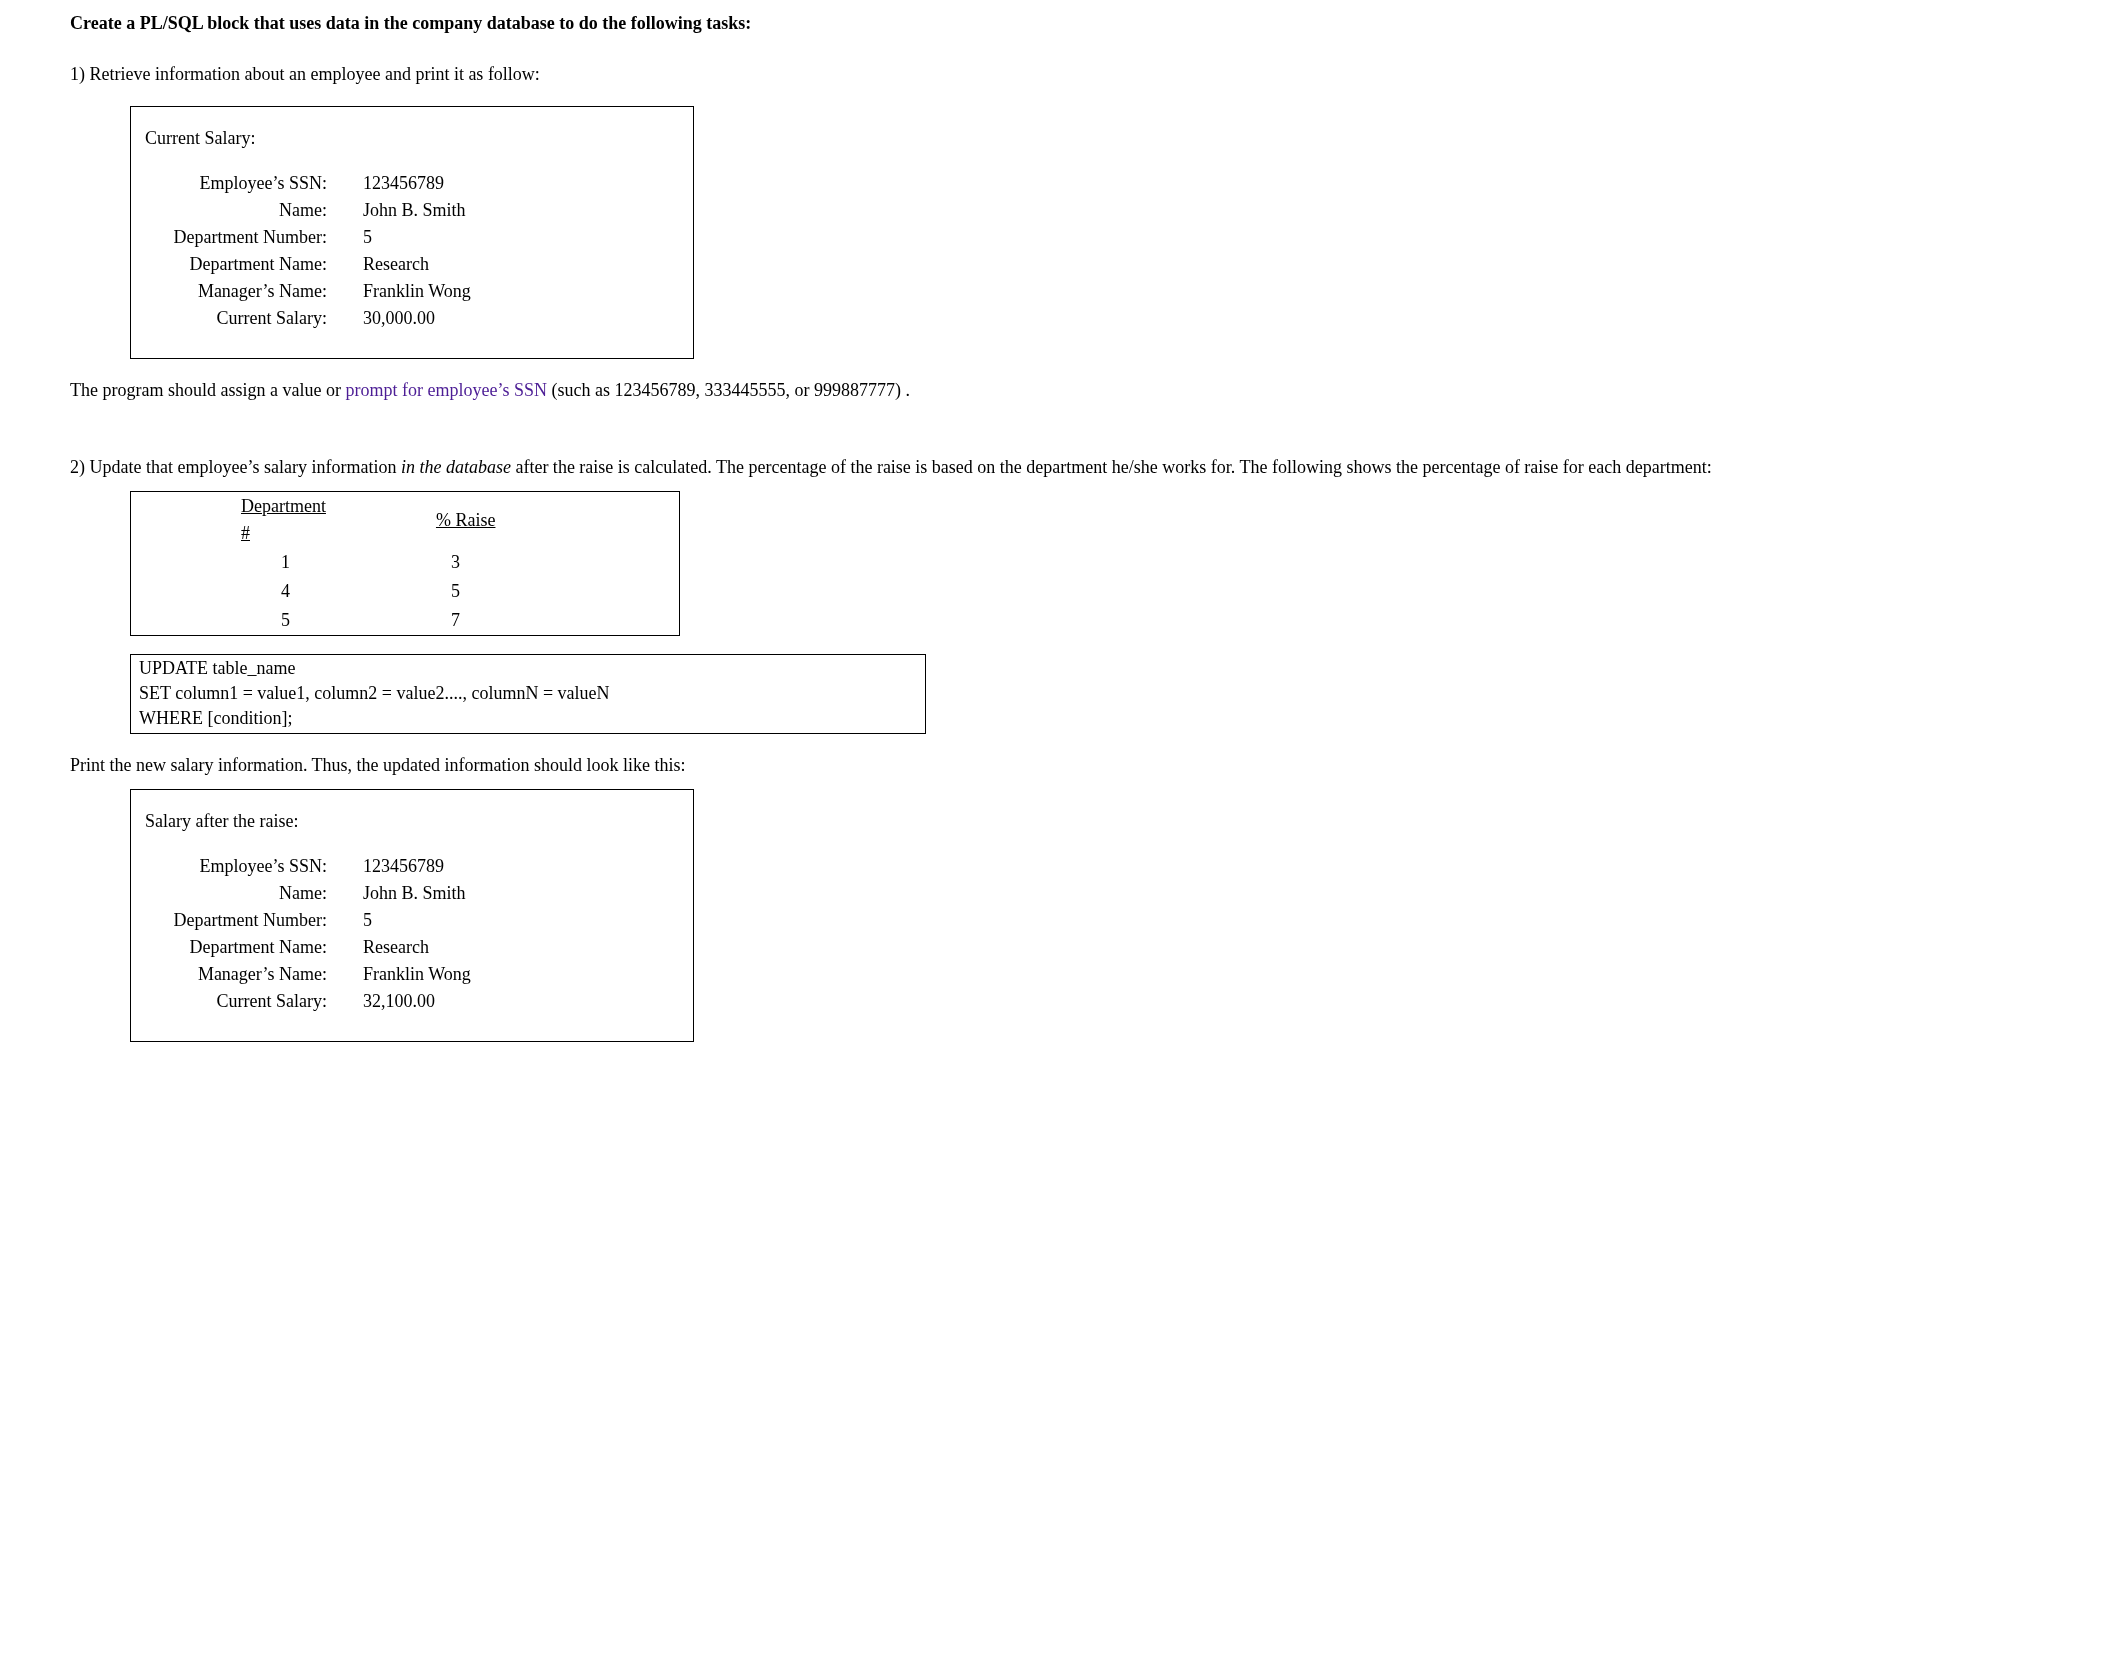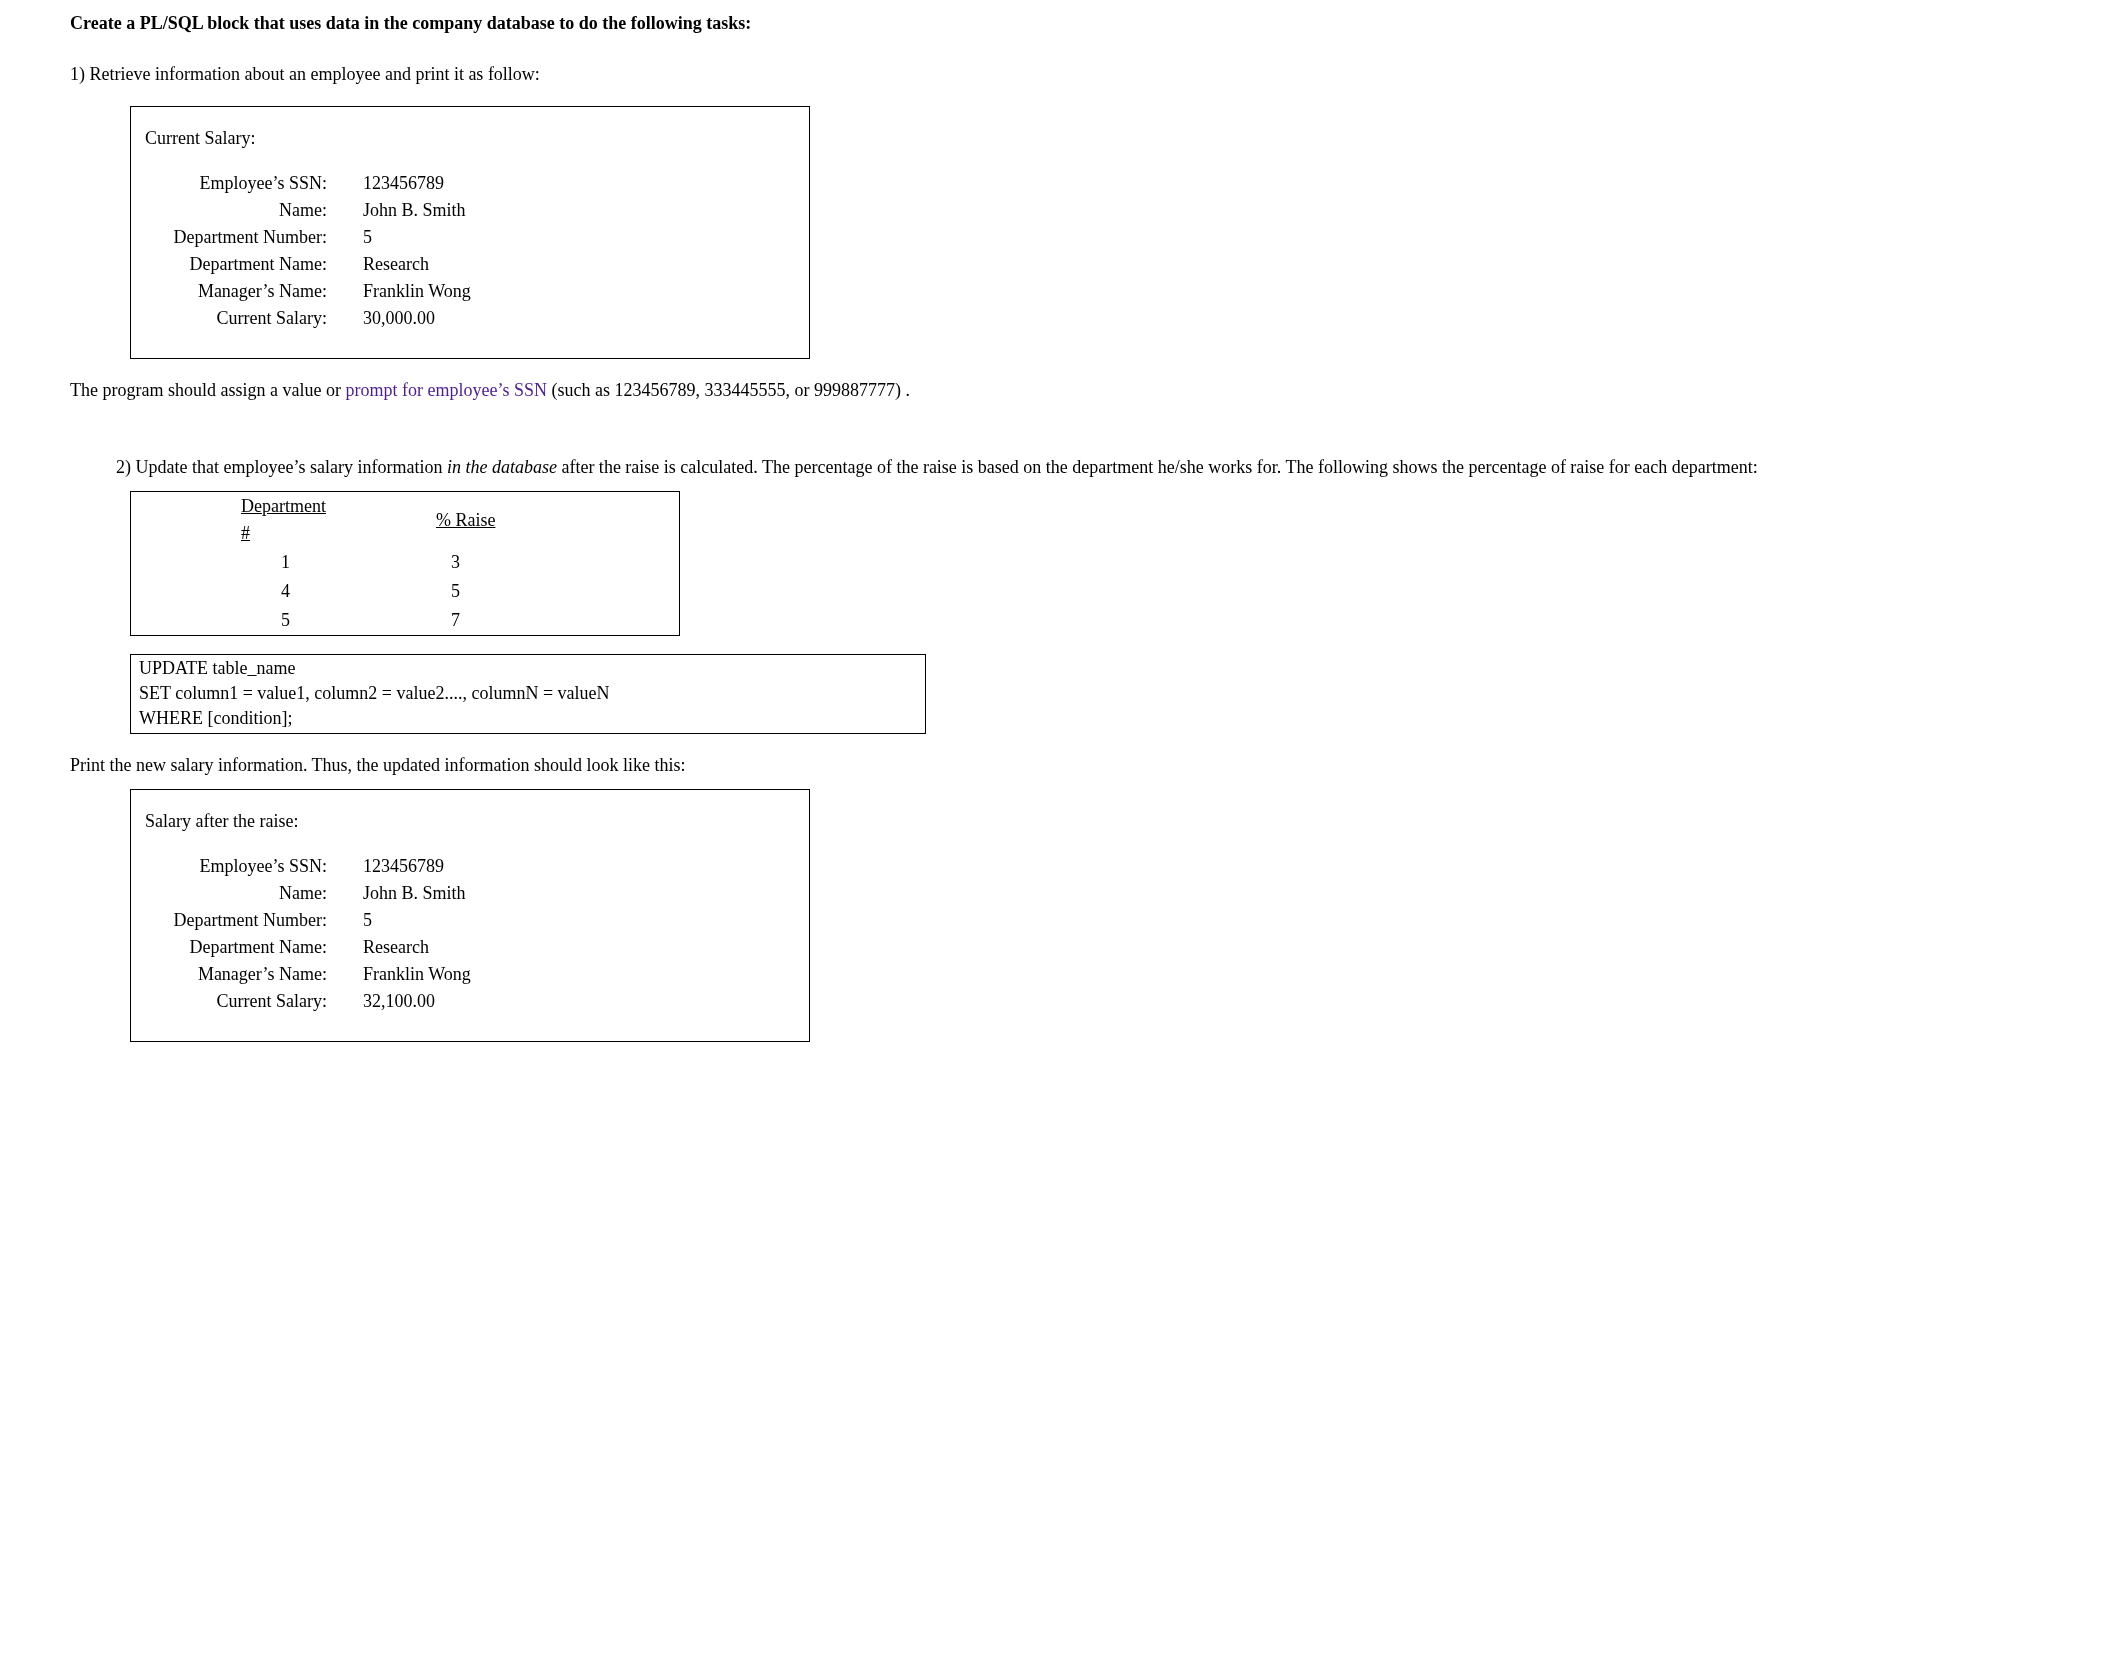--- a/index.html
+++ b/index.html
@@ -23,21 +23,21 @@
       margin-bottom: 24px;
     }
     .task {
       margin-bottom: 18px;
     }
     .box {
       border: 1.5px solid #000;
       margin-left: 60px;
       margin-bottom: 18px;
       padding: 18px 14px 26px 14px;
-      width: 680px;
+      width: 564px;
     }
     .box-title {
       margin-bottom: 18px;
     }
     .info-row {
       display: flex;
     }
     .info-label {
       width: 190px;
       text-align: right;
@@ -140,21 +140,21 @@
   </div>
 
   <div class="para">
     <span>The program should assign a value or </span><span class="red-text">prompt for employee’s SSN</span><span> (such as 123456789, 333445555, or 999887777) .</span>
   </div>
 
   <div class="spacer-sm"></div>
 </div>
 
 <div class="content indent-neg" style="padding-left:0px;">
-  <div class="para" style="padding-left:104px; text-indent:-70px; padding-right:0;margin-left:12px;">
+  <div class="para" style="padding-left:70px; text-indent:-70px; padding-right:0;">
     <span style="padding-left:70px;">2) Update that employee’s salary information </span><span class="italic">in the database</span><span> after the raise is calculated.  The percentage of the raise is based on the department he/she works for.  The following shows the percentage of raise for each department:</span>
   </div>
 </div>
 
 <div class="content">
 
   <table class="raise-table">
     <tbody>
         <tr>
       <th class="raise-col1">Department #</th>

